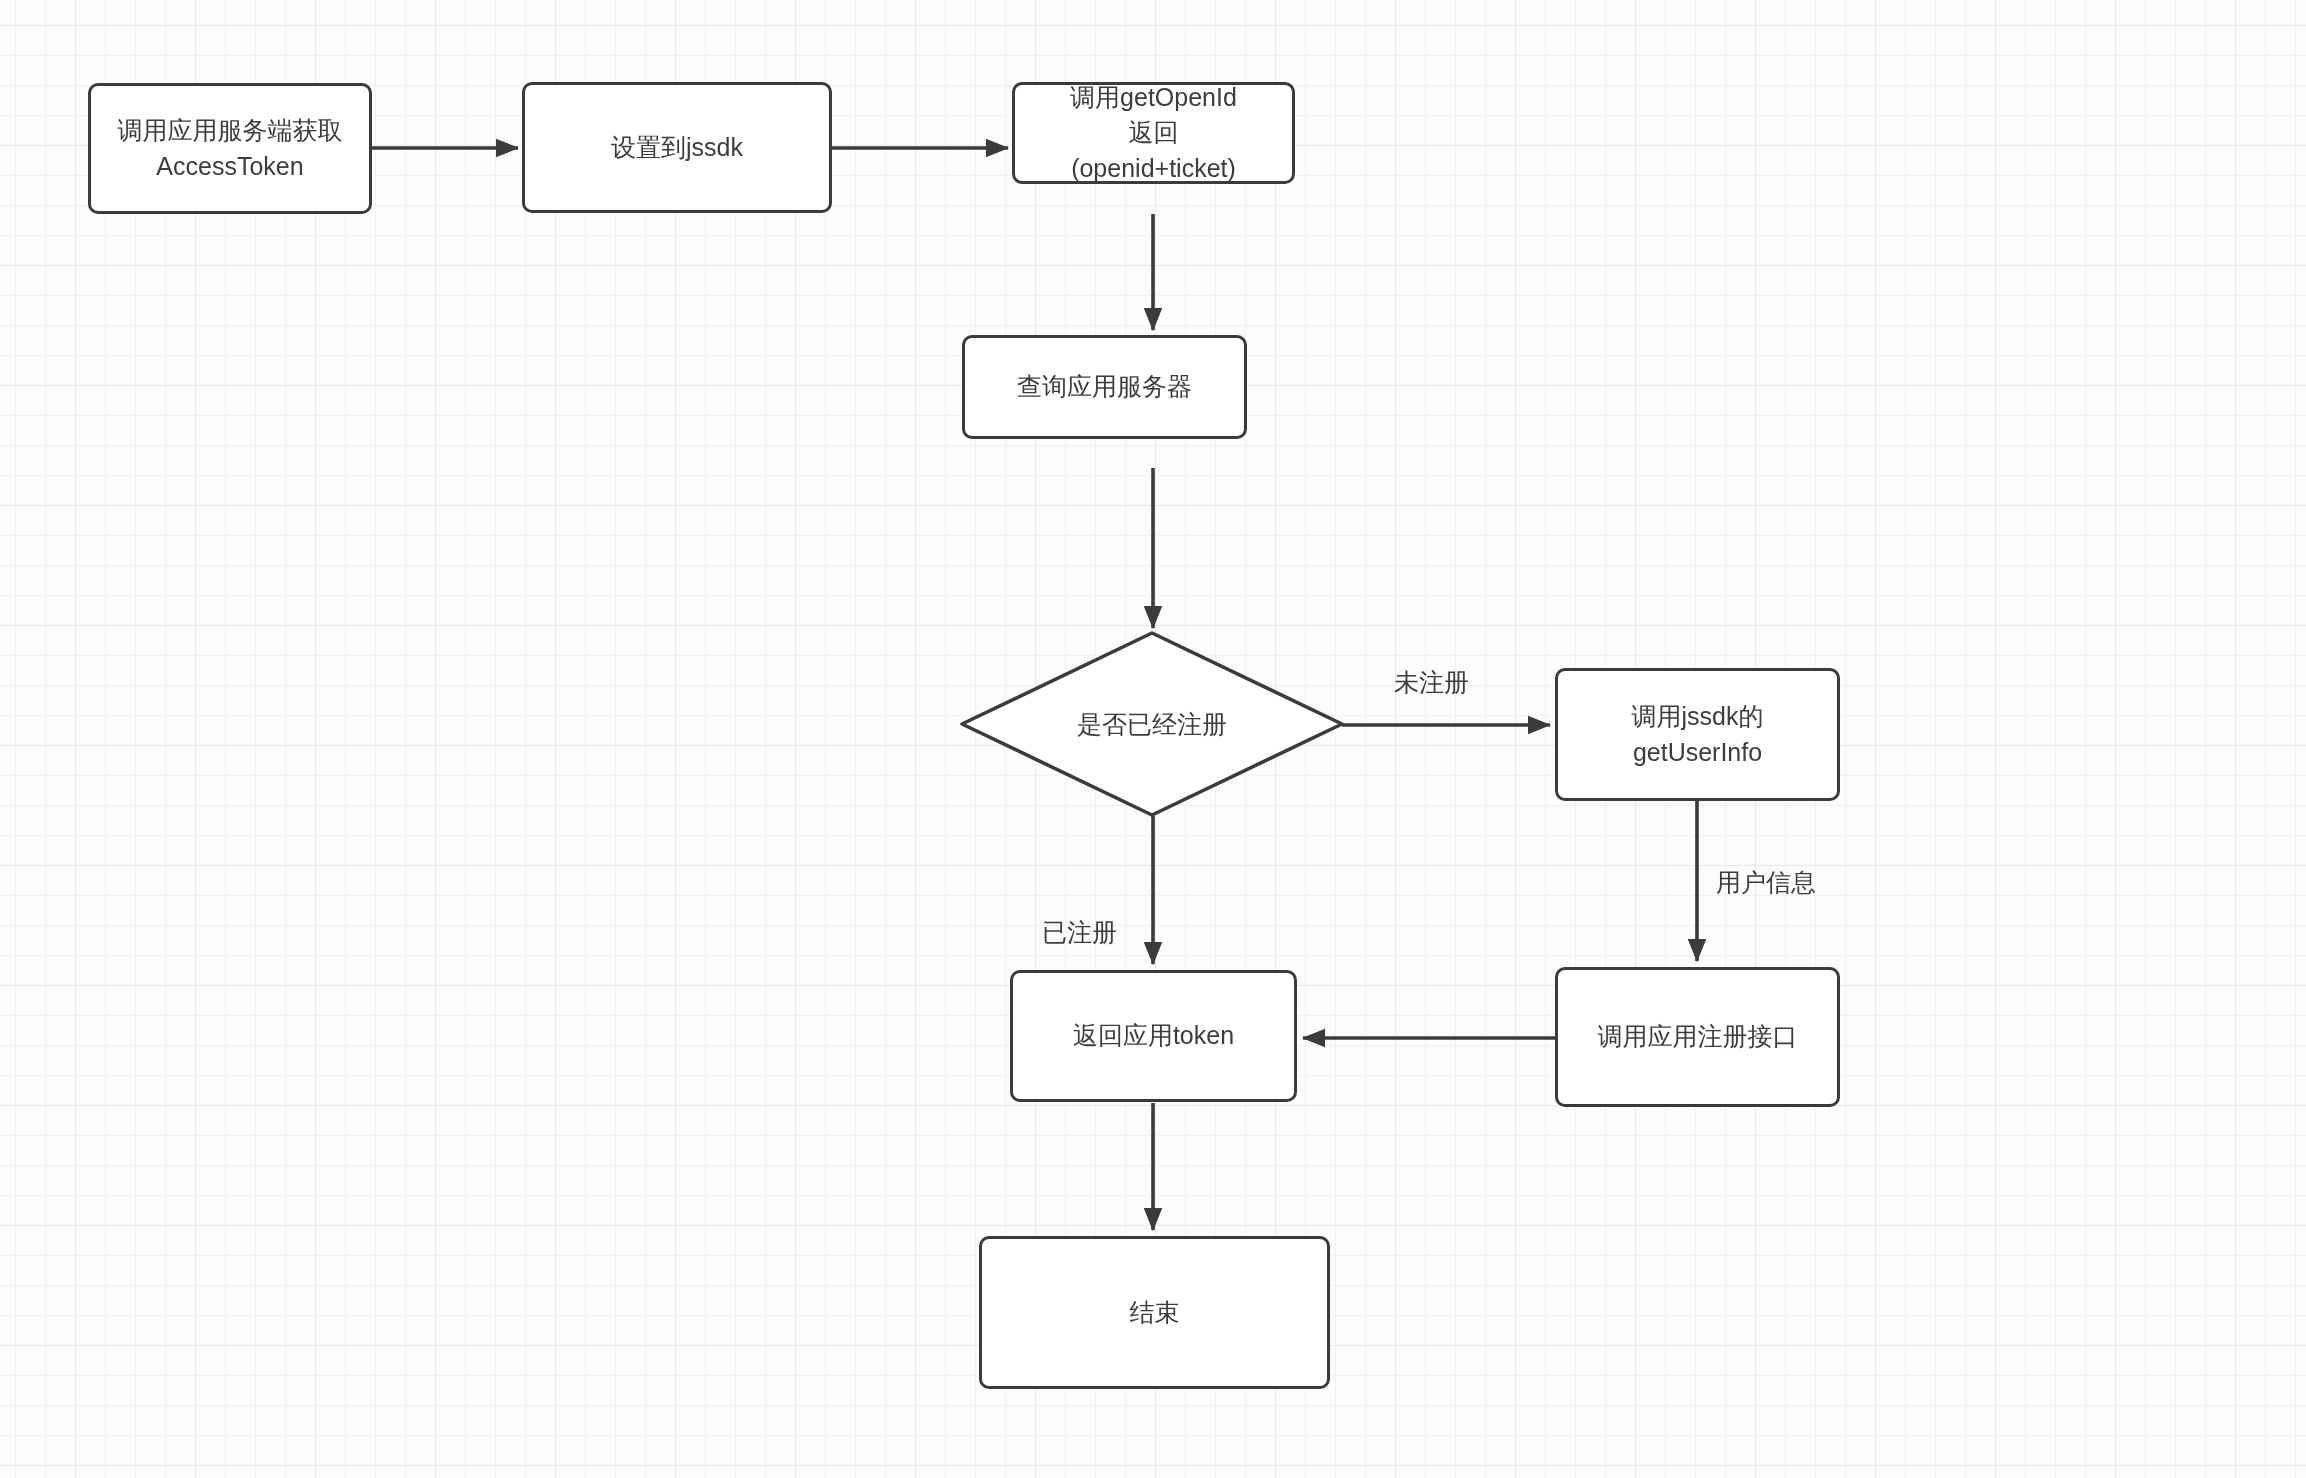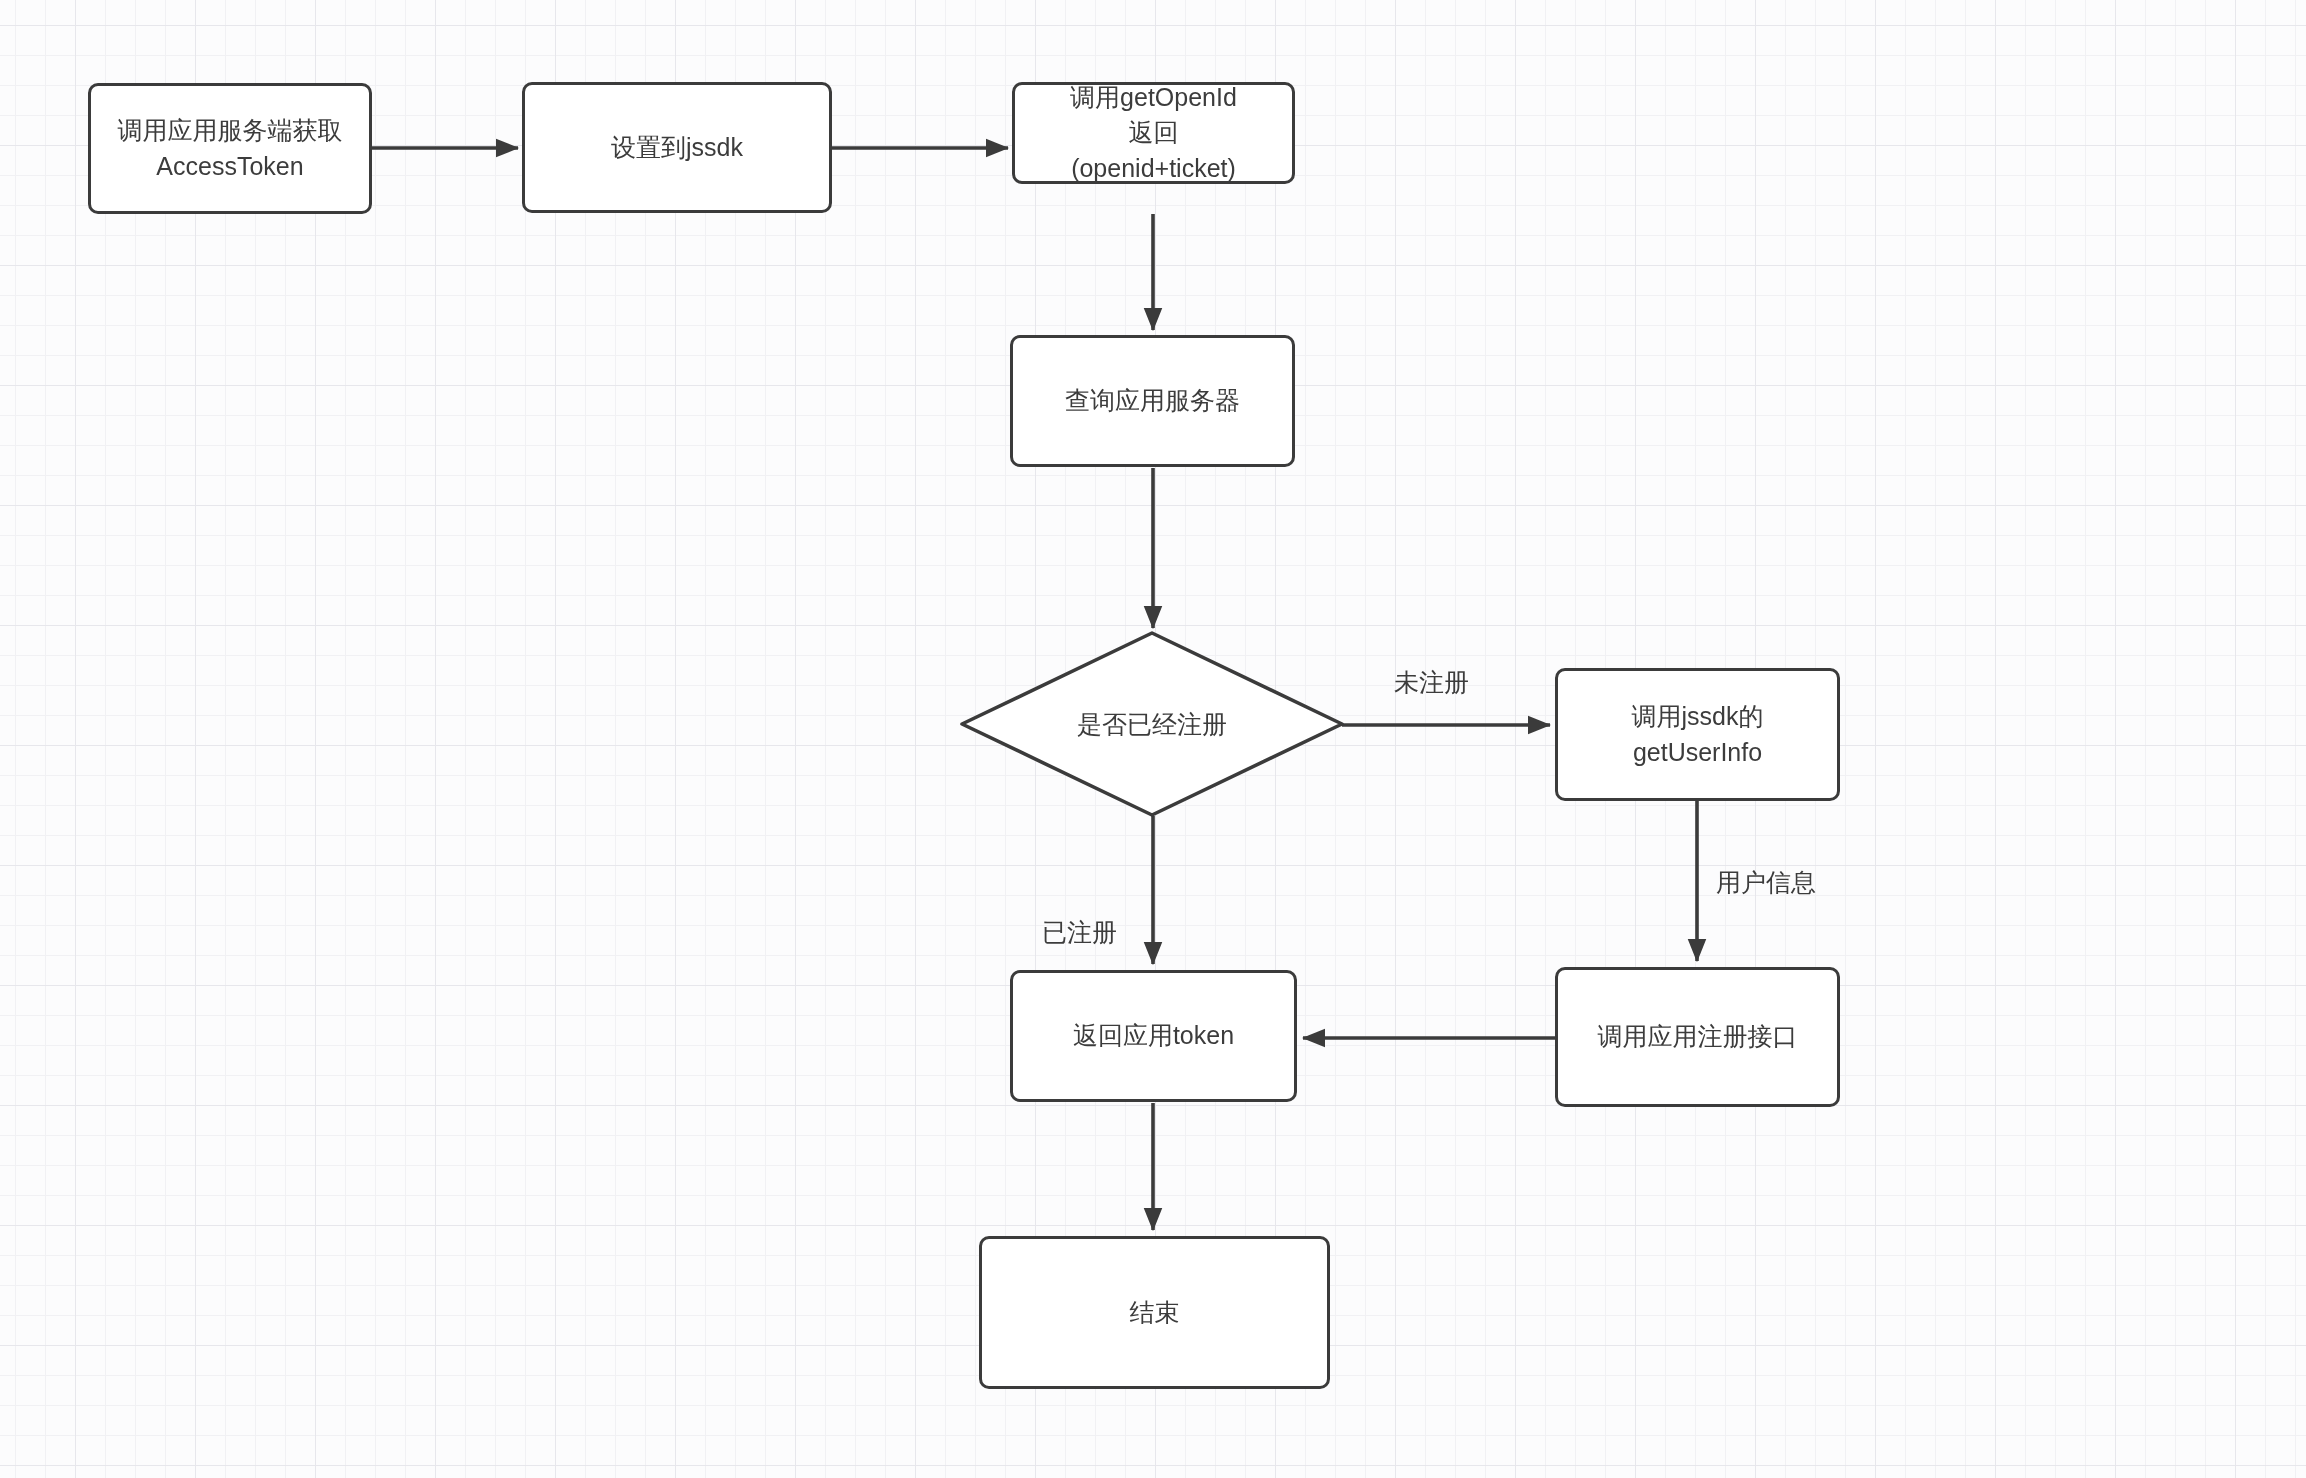--- a/index.html
+++ b/index.html
@@ -74,21 +74,21 @@
     z-index: 2;
     font-size: 25px;
     color: #3c3c3c;
     white-space: nowrap;
   }
 
   
   .n-access-token   { left: 88px;   top: 83px;   width: 284px; height: 131px; }
   .n-set-jssdk      { left: 522px;  top: 82px;   width: 310px; height: 131px; }
   .n-get-openid     { left: 1012px; top: 82px;   width: 283px; height: 102px; }
-  .n-query-server   { left: 1010px; top: 335px;  width: 285px; height: 132px; font-family: Liberation Serif, serif; }
+  .n-query-server   { left: 962px; top: 335px;  width: 285px; height: 104px; font-family: Liberation Serif, serif; }
   .n-diamond-label  { left: 962px;  top: 633px;  width: 380px; height: 182px; }
   .n-get-userinfo   { left: 1555px; top: 659px;  width: 285px; height: 133px; margin-top: 9px; }
   .n-return-token   { left: 1010px; top: 970px;  width: 287px; height: 132px; }
   .n-register-api   { left: 1555px; top: 967px;  width: 285px; height: 140px; }
   .n-end            { left: 979px;  top: 1236px; width: 351px; height: 153px; }
 
   
   .l-not-registered { left: 1394px; top: 666px; text-align: right; }
   .l-registered     { left: 1042px; top: 880px; margin-top: 36px; }
   .l-user-info      { left: 1716px; top: 866px; }

